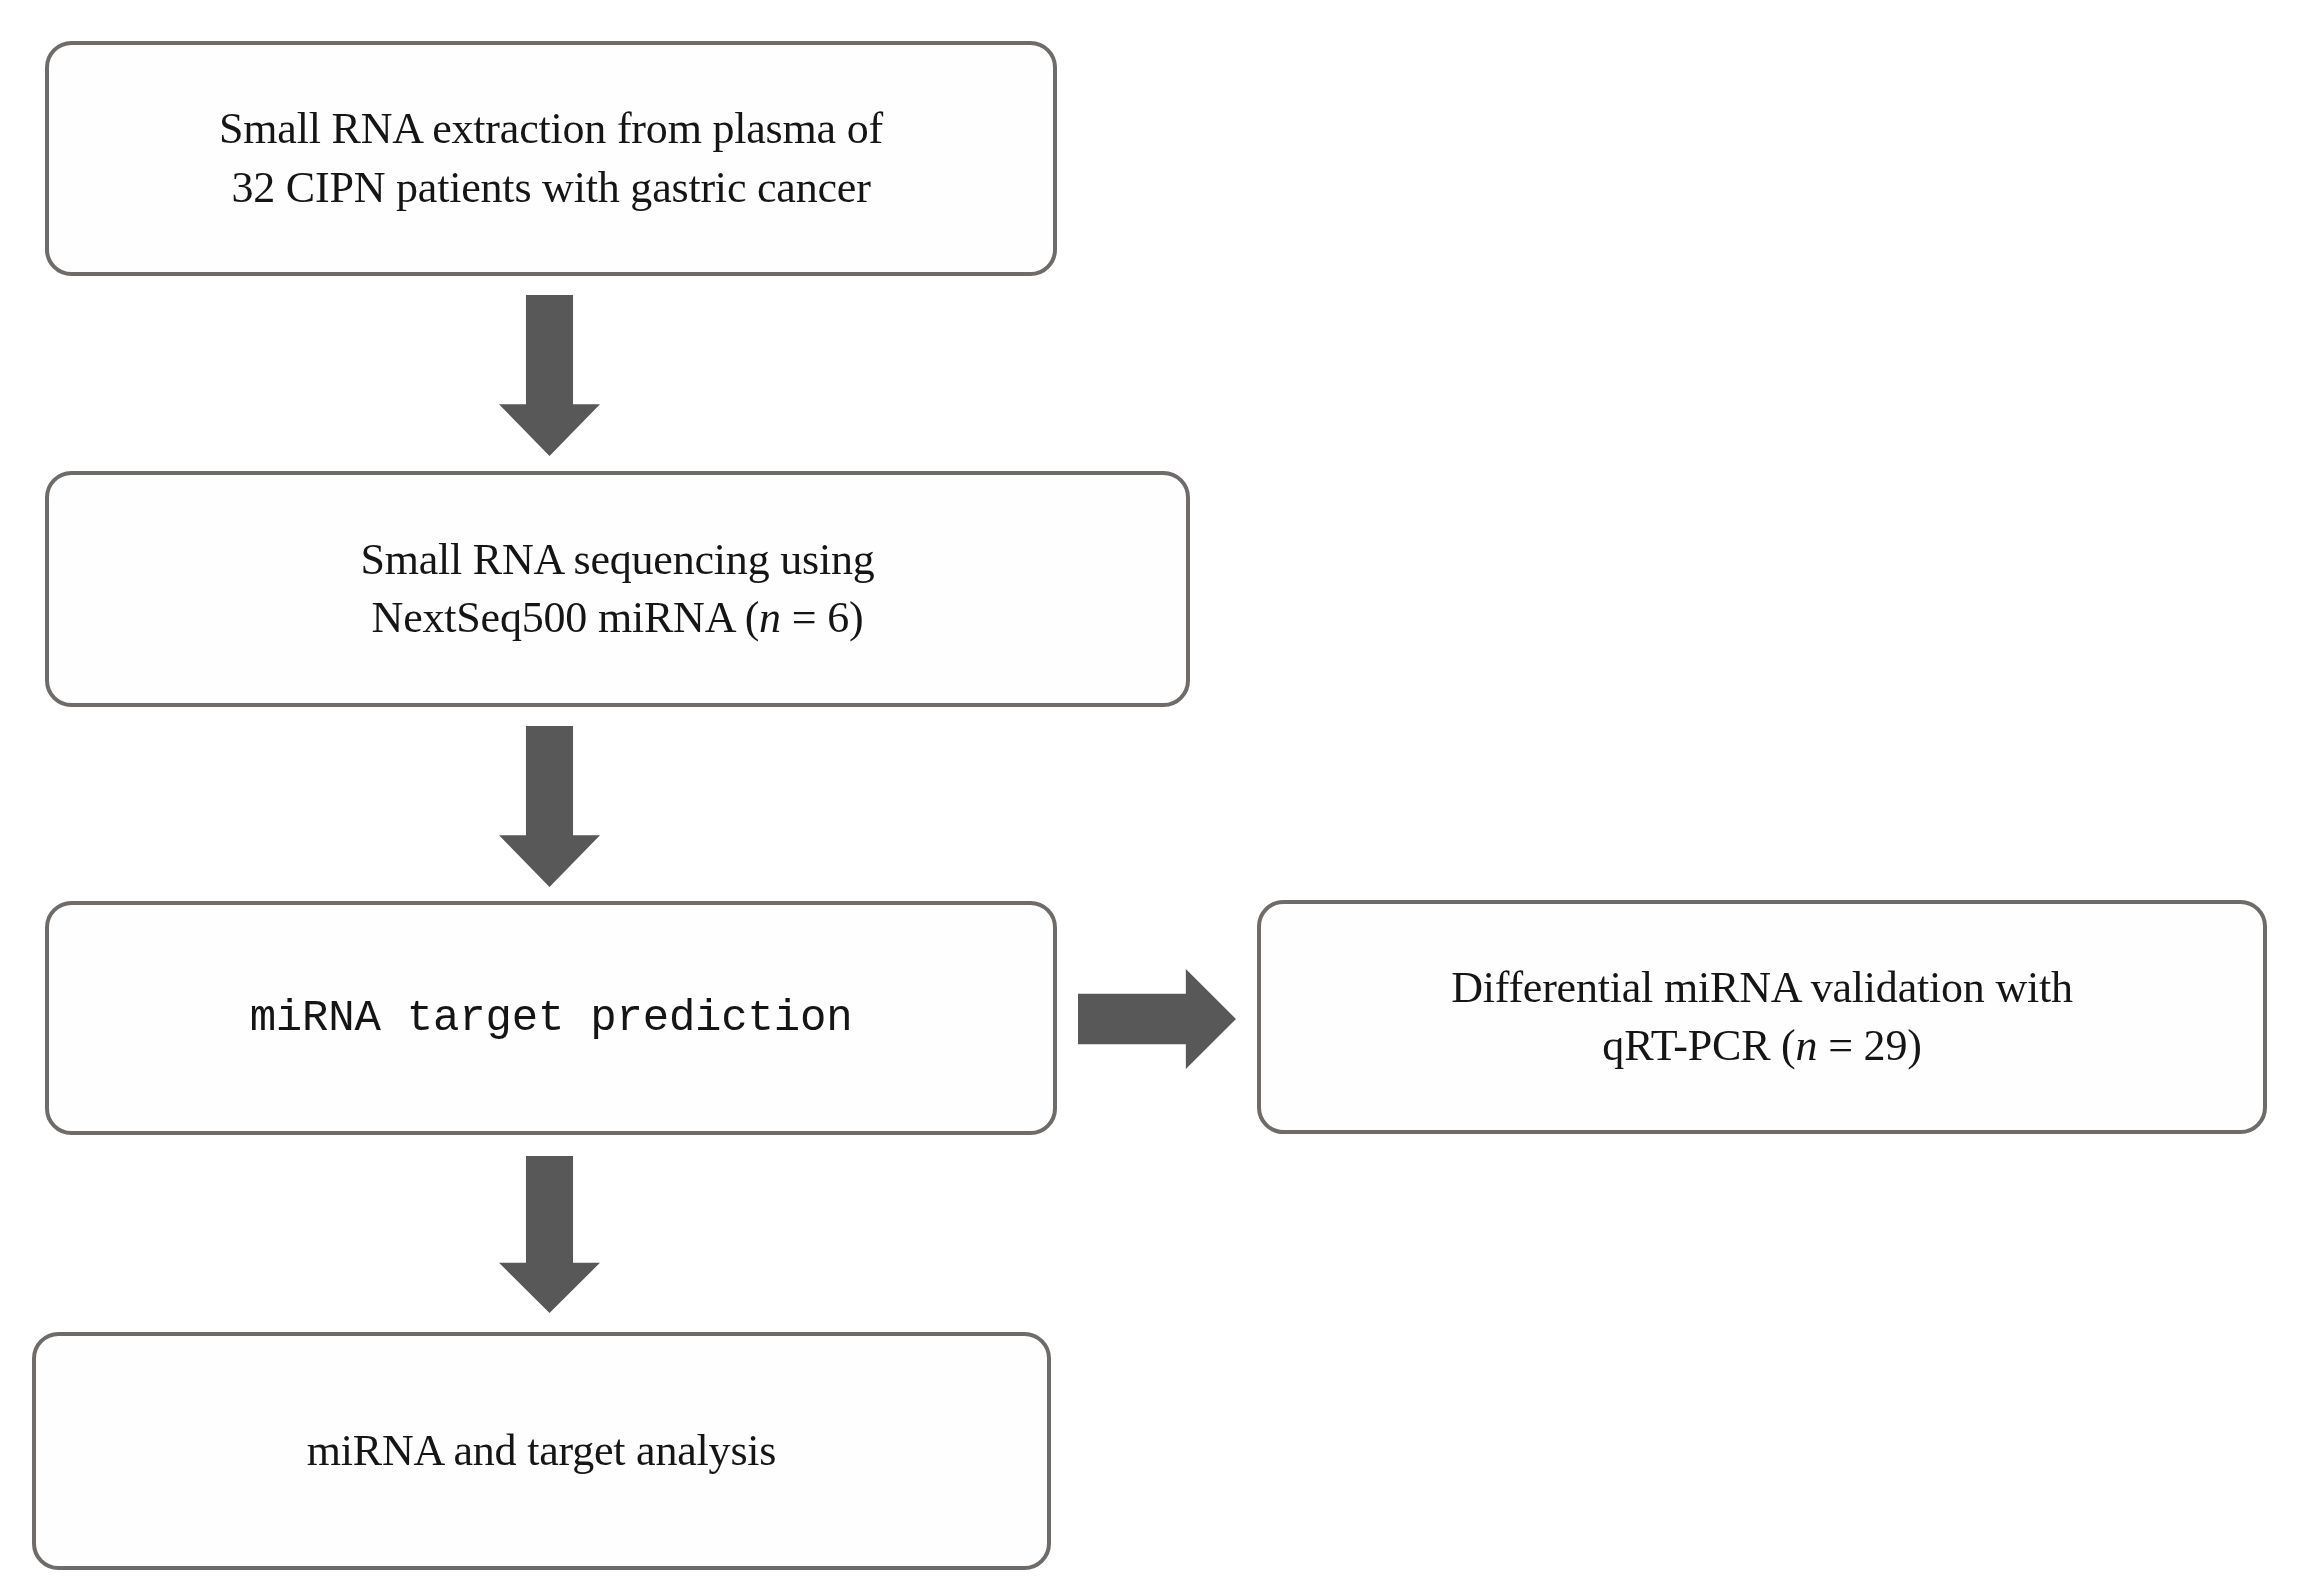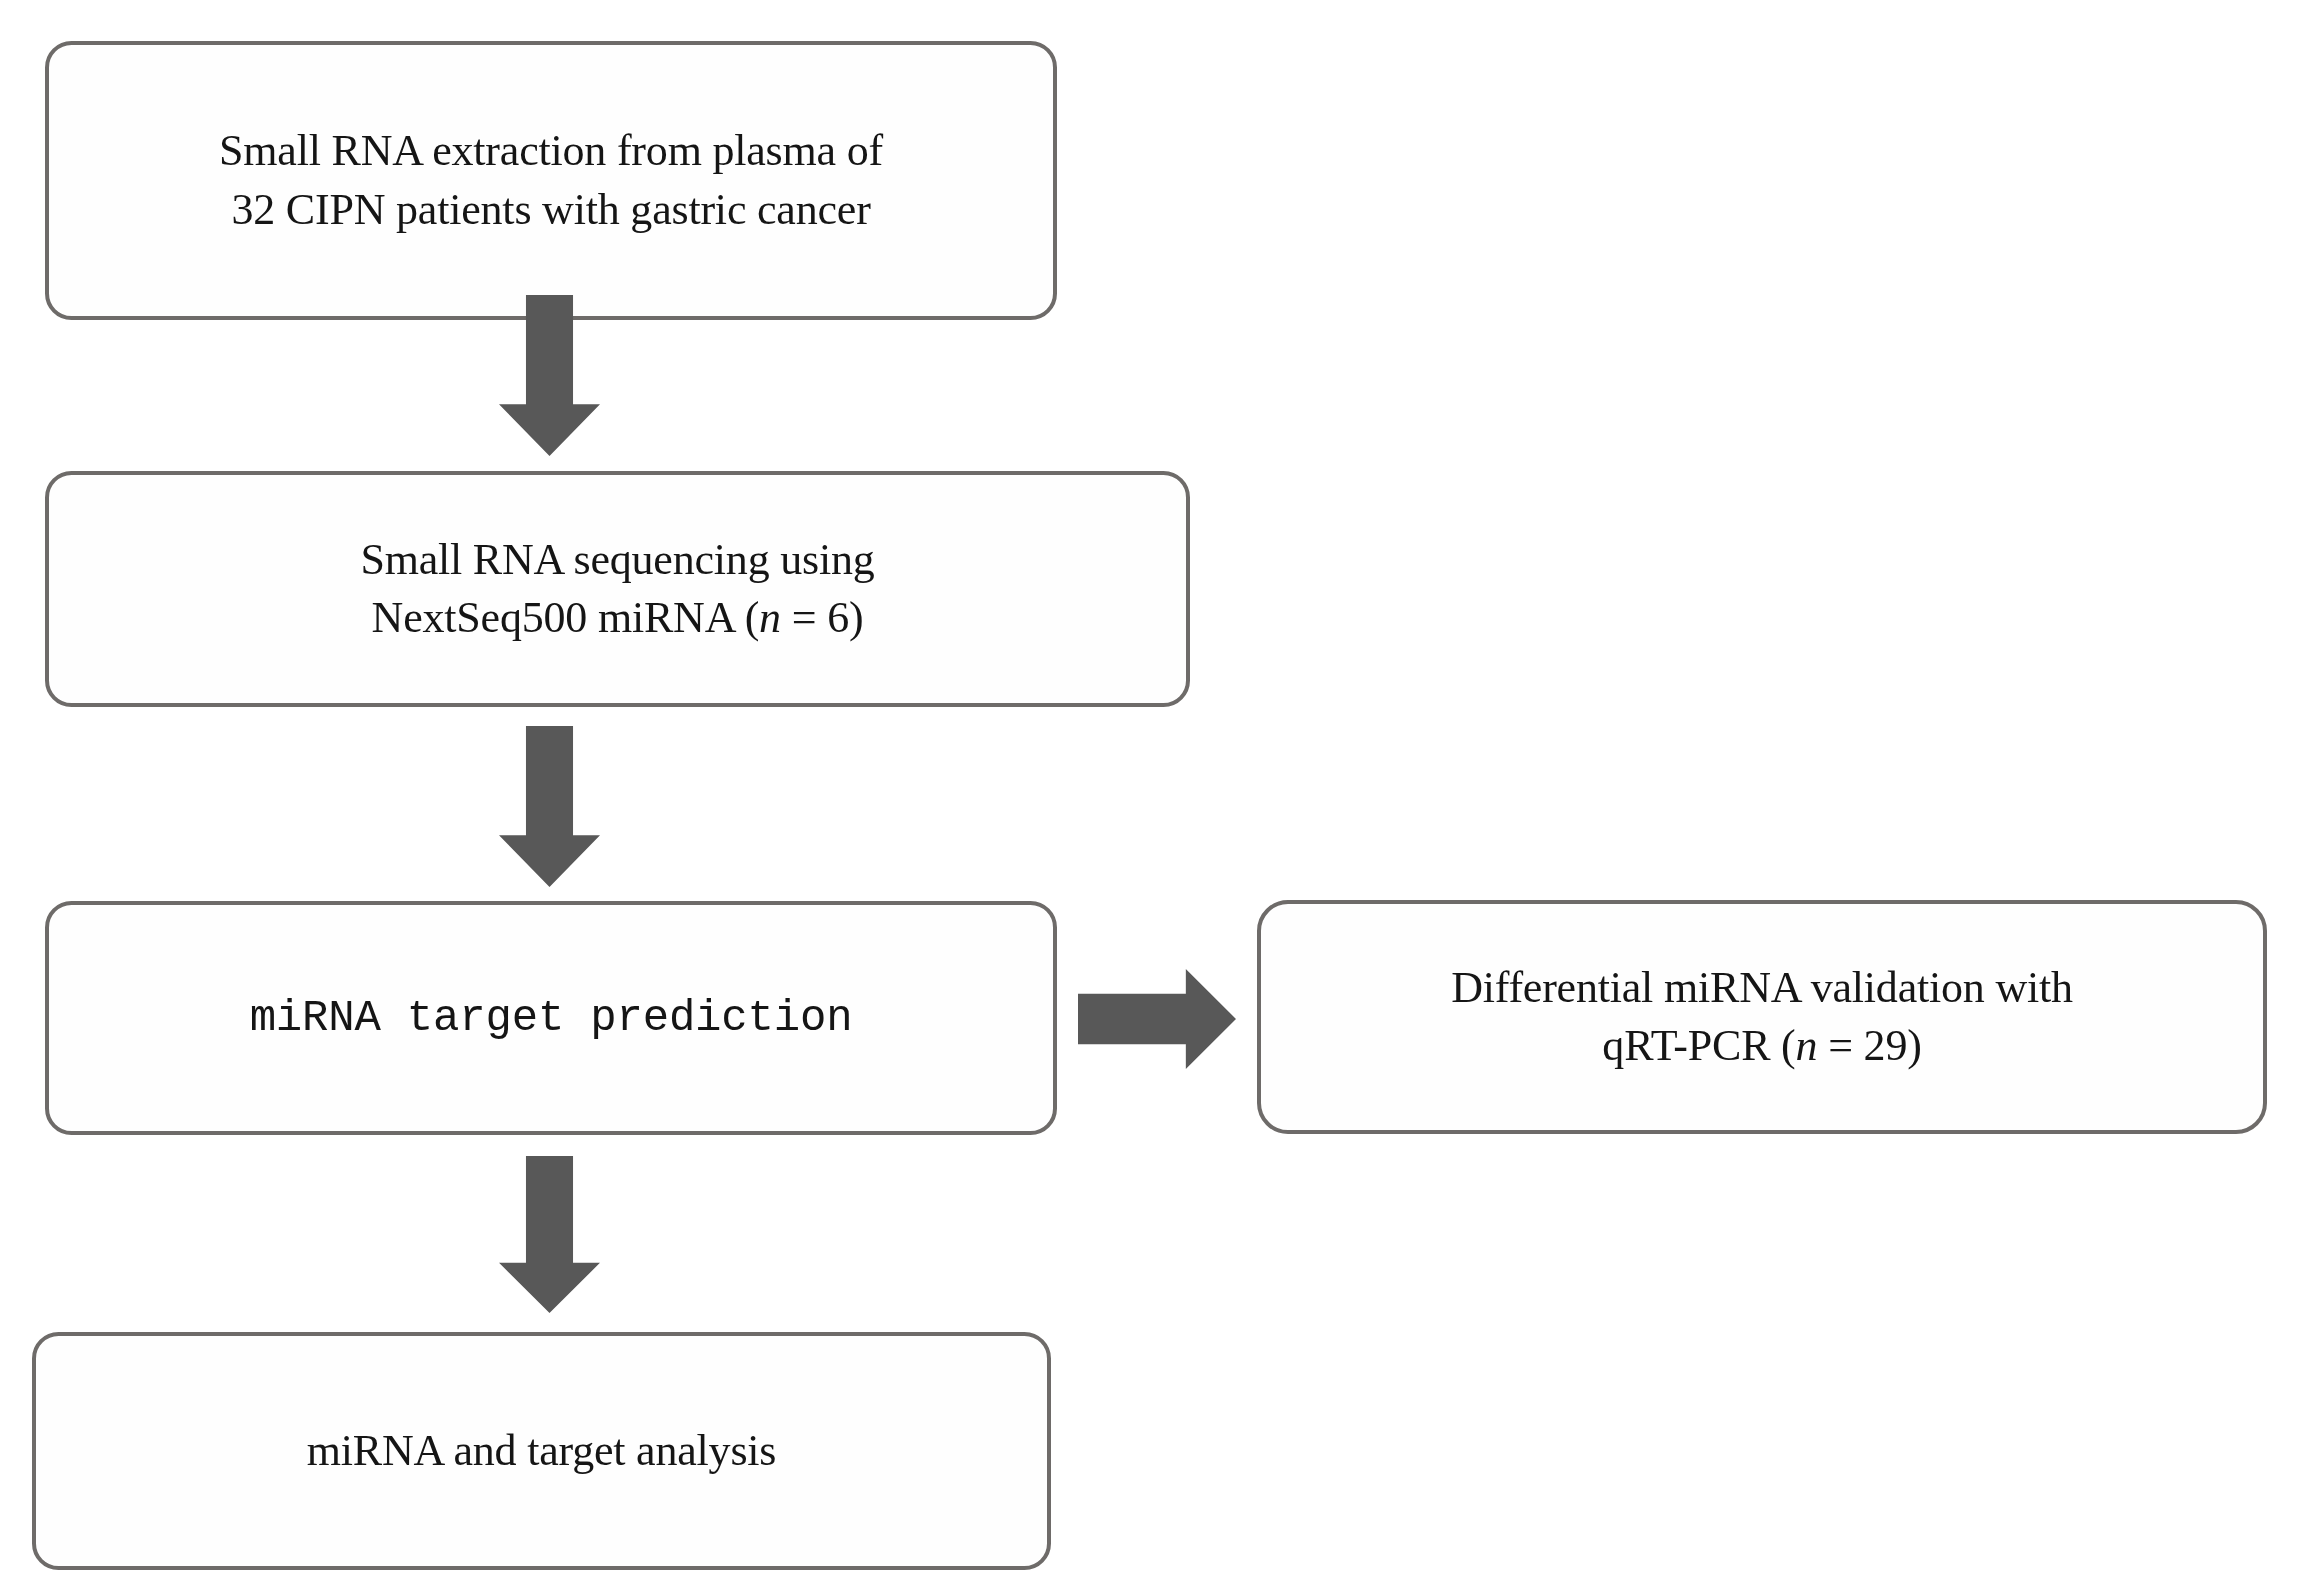--- a/index.html
+++ b/index.html
@@ -36,24 +36,24 @@
     box-sizing:border-box;
     font-size:44px;
     line-height:1.32;
     letter-spacing:-0.2px;
     color:#151515;
     white-space:pre-line;
   }
   .node .label .ital{ font-style:italic; }
 
   
-  #node-extraction { left:45px;   top:41px;   width:1012px; height:279px; }
+  #node-extraction { left:45px;   top:41px;   width:1012px; height:235px; }
   #node-sequencing { left:45px;   top:471px;  width:1145px; height:236px; }
   #node-prediction { left:45px;   top:901px; width:1012px; height:234px;font-family:Liberation Mono, monospace; }
-  #node-validation { left:1257px; top:900px; width:1010px; height:234px;border-radius:31px; }
+  #node-validation { left:1257px; top:900px; width:1010px; height:234px; }
   #node-analysis   { left:32px;   top:1332px; width:1019px; height:238px; }
 
   
   .arrow{ position:absolute; }
   .arrow svg{ display:block; width:100%; height:100%; }
 
   #arrow-extraction-to-sequencing { left:499px;  top:295px;  width:101px; height:161px; }
   #arrow-sequencing-to-prediction { left:499px;  top:726px; width:101px; height:161px; }
   #arrow-prediction-to-analysis   { left:499px;  top:1156px; width:101px; height:157px; }
   #arrow-prediction-to-validation { left:1078px; top:969px; width:158px; height:100px; }

